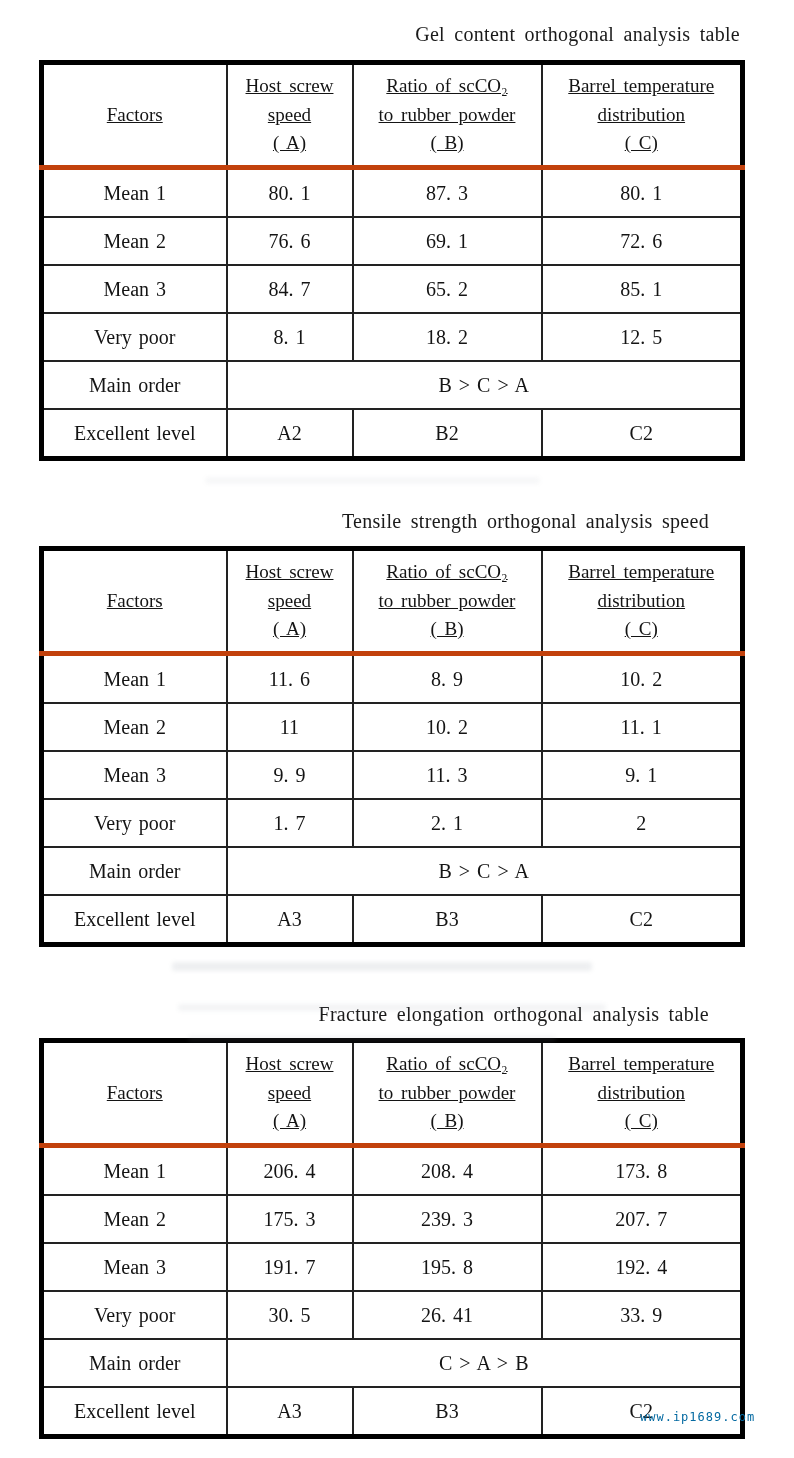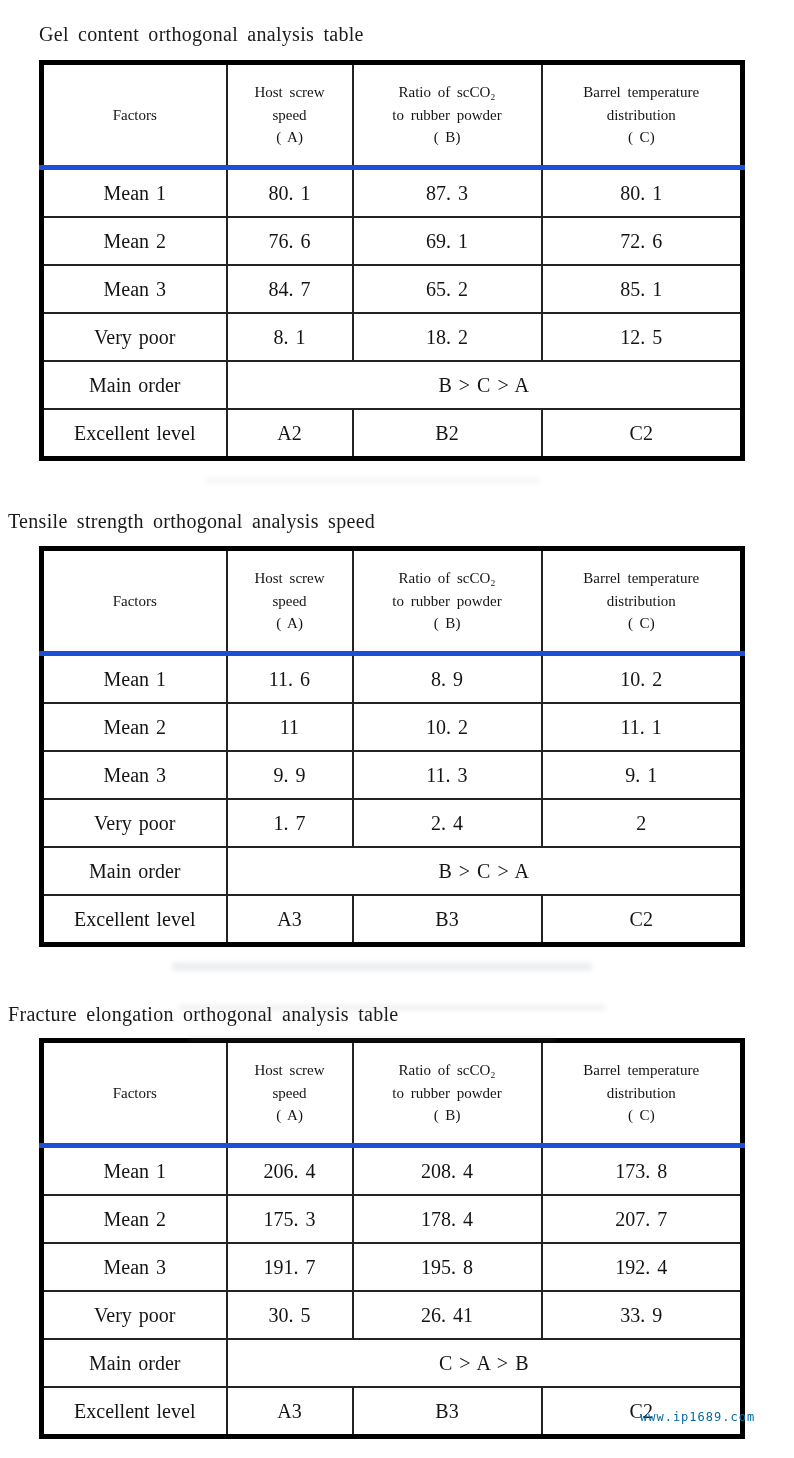--- a/index.html
+++ b/index.html
@@ -7,21 +7,21 @@
     position:relative;
     width:794px; height:1458px;
     background:#ffffff;
     overflow:hidden;
     font-family:"Liberation Serif","DejaVu Serif",serif;
     color:#141414;
   }
   .tbl-title {
     position:absolute;
     width:701px;
-    text-align:left;
+    text-align:right;
     font-size:20px;
     letter-spacing:0.3px;
     word-spacing:4px;
     color:#1a1a1a;
     white-space:nowrap;
   }
   .title-1 { top:23px;   left:39px; }
   .title-2 { top:510px;  left:8px; }
   .title-3 { top:1003px; left:8px; }
 
@@ -44,24 +44,25 @@
   col.c3 { width:201px; }
 
   table.otable td {
     border:2px solid #222222;
     text-align:center;
     vertical-align:middle;
     padding:0 2px;
   }
   tr.head td {
     height:100px;
-    border-bottom:5px solid #1d4ed8;
-    font-size:15px;
+    border-bottom:5px solid #c2410c;
+    font-size:19px;
     word-spacing:3px;
     line-height:1.5;
+    text-decoration:underline;
   }
   tr.head td .hl { display:block; }
   tr.drow td {
     height:46px;
     font-size:20px;
     word-spacing:2px;
   }
 
   .ghost {
     position:absolute;
@@ -196,21 +197,21 @@
     </tr>
     <tr class="drow">
       <td>Mean 3</td>
       <td>9. 9</td>
       <td>11. 3</td>
       <td>9. 1</td>
     </tr>
     <tr class="drow">
       <td>Very poor</td>
       <td>1. 7</td>
-      <td>2. 4</td>
+      <td>2. 1</td>
       <td>2</td>
     </tr>
     <tr class="drow">
       <td>Main order</td>
       <td colspan="3">B &gt; C &gt; A</td>
     </tr>
     <tr class="drow">
       <td>Excellent level</td>
       <td>A3</td>
       <td>B3</td>
@@ -248,21 +249,21 @@
     </tr>
     <tr class="drow">
       <td>Mean 1</td>
       <td>206. 4</td>
       <td>208. 4</td>
       <td>173. 8</td>
     </tr>
     <tr class="drow">
       <td>Mean 2</td>
       <td>175. 3</td>
-      <td>178. 4</td>
+      <td>239. 3</td>
       <td>207. 7</td>
     </tr>
     <tr class="drow">
       <td>Mean 3</td>
       <td>191. 7</td>
       <td>195. 8</td>
       <td>192. 4</td>
     </tr>
     <tr class="drow">
       <td>Very poor</td>

